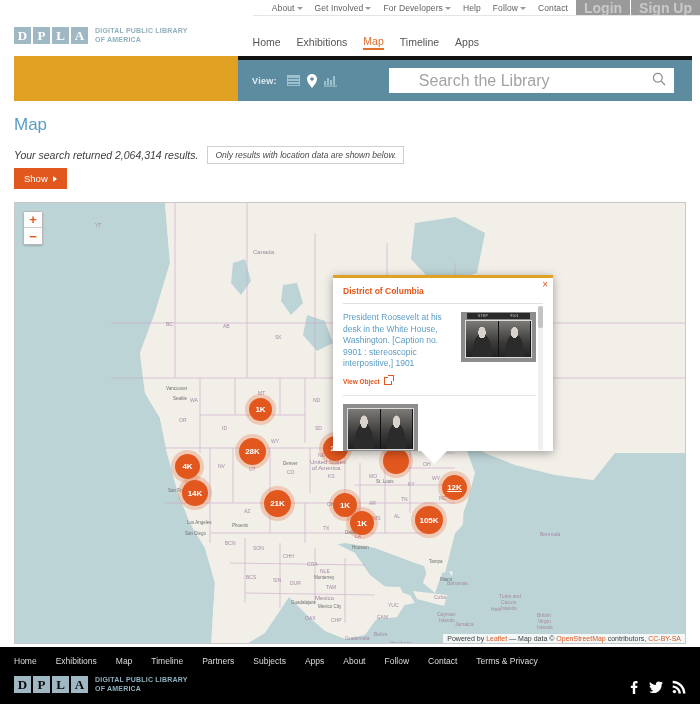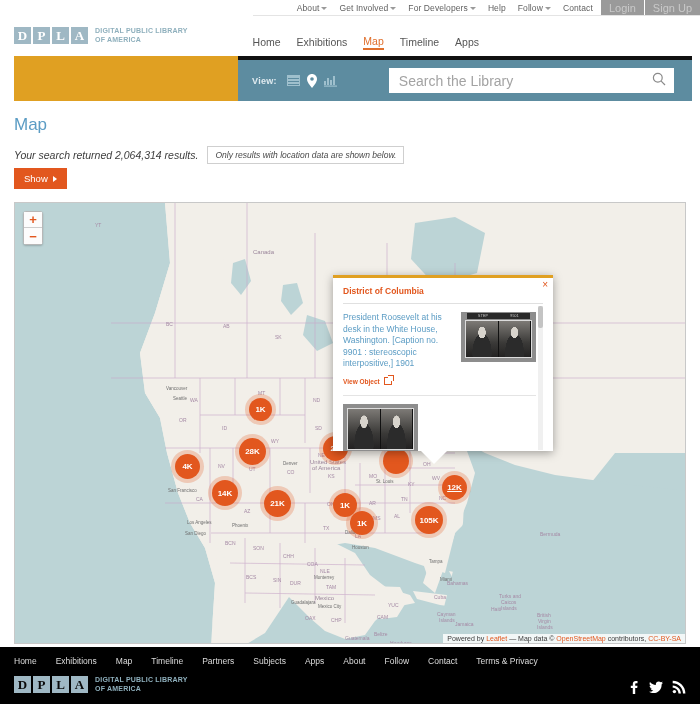--- a/index.html
+++ b/index.html
@@ -40,25 +40,26 @@
     width: 0; height: 0;
     border-left: 3px solid transparent;
     border-right: 3px solid transparent;
     border-top: 3px solid #9a9a9a;
     margin-top: 1px;
   }
   .auth-group { display: flex; height: 15px; }
   .auth-btn {
     background: #9a9a9a;
     color: #c9c9c9;
-    font-size: 11px;
+    font-size: 14px;
     padding: 0 8px;
     display: flex; align-items: center;
     cursor: pointer;
     border-right: 1px solid #ffffff;
+    font-weight: bold;
   }
   .auth-btn:last-child { border-right: none; }
 
   
   .header {
     height: 41px;
     display: flex;
     align-items: center;
     background: #fff;
     padding-left: 14px;
@@ -147,22 +148,23 @@
     display: flex;
     align-items: center;
     padding: 0 8px 0 10px;
     margin-left: 42px;
   }
   .search-input {
     flex: 1;
     border: none;
     outline: none;
     font-family: "Liberation Sans", sans-serif;
-    font-size: 14px;
+    font-size: 16px;
     color: #4a4a4a;
+    margin-left: 20px;
   }
   .search-input::placeholder { color: #a3a3a3; }
 
   
   .content { padding: 14px 14px 0 14px; }
   .page-title {
     font-size: 17px;
     color: #5b9cc4;
     font-weight: normal;
     margin-bottom: 11px;
@@ -742,21 +744,21 @@
       <div class="city-label" style="left: 299px; top: 372px;">Monterrey</div>
       <div class="city-label" style="left: 276px; top: 397px;">Guadalajara</div>
       <div class="city-label" style="left: 303px; top: 401px;">Mexico City</div>
     </div>
 
   <div id="clusters">
       <div class="cluster" style="left: 160px; top: 203px; width: 25px; height: 25px; background: rgb(226, 87, 30); margin-top: 48px;">4K</div>
       <div class="cluster" style="left: 234px; top: 195px; width: 23px; height: 23px; background: rgb(226, 87, 30);">1K</div>
       <div class="cluster" style="left: 224px; top: 235px; width: 27px; height: 27px; background: rgb(226, 87, 30);">28K</div>
       <div class="cluster" style="left: 308px; top: 233px; width: 25px; height: 25px; background: rgb(226, 87, 30);">2K</div>
-      <div class="cluster" style="left: 197px; top: 277px; width: 26px; height: 26px; background: rgb(226, 87, 30);">14K</div>
+      <div class="cluster" style="left: 167px; top: 277px; width: 26px; height: 26px; background: rgb(226, 87, 30);">14K</div>
       <div class="cluster" style="left: 249px; top: 287px; width: 27px; height: 27px; background: rgb(226, 87, 30);">21K</div>
       <div class="cluster" style="left: 318px; top: 290px; width: 24px; height: 24px; background: rgb(226, 87, 30);">1K</div>
       <div class="cluster" style="left: 335px; top: 308px; width: 24px; height: 24px; background: rgb(226, 87, 30);">1K</div>
       <div class="cluster" style="left: 427px; top: 272px; width: 25px; height: 25px; background: rgb(226, 87, 30); text-decoration: underline;">12K</div>
       <div class="cluster" style="left: 400px; top: 303px; width: 28px; height: 28px; background: rgb(226, 87, 30);">105K</div>
       <div class="cluster" style="left: 368px; top: 245px; width: 26px; height: 26px; background: rgb(226, 87, 30);"></div>
     </div>
 
   <div class="popup">
     <div class="popup-close">×</div>

